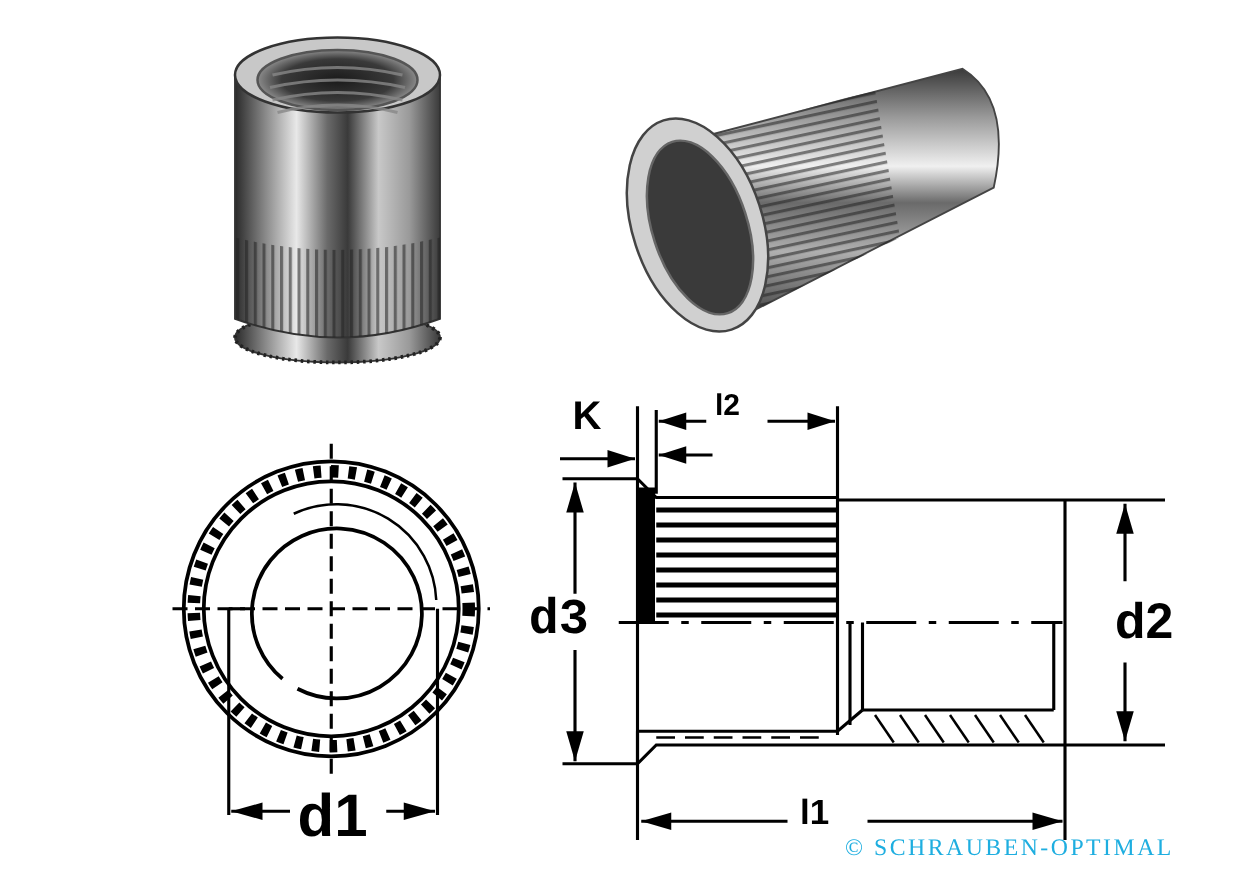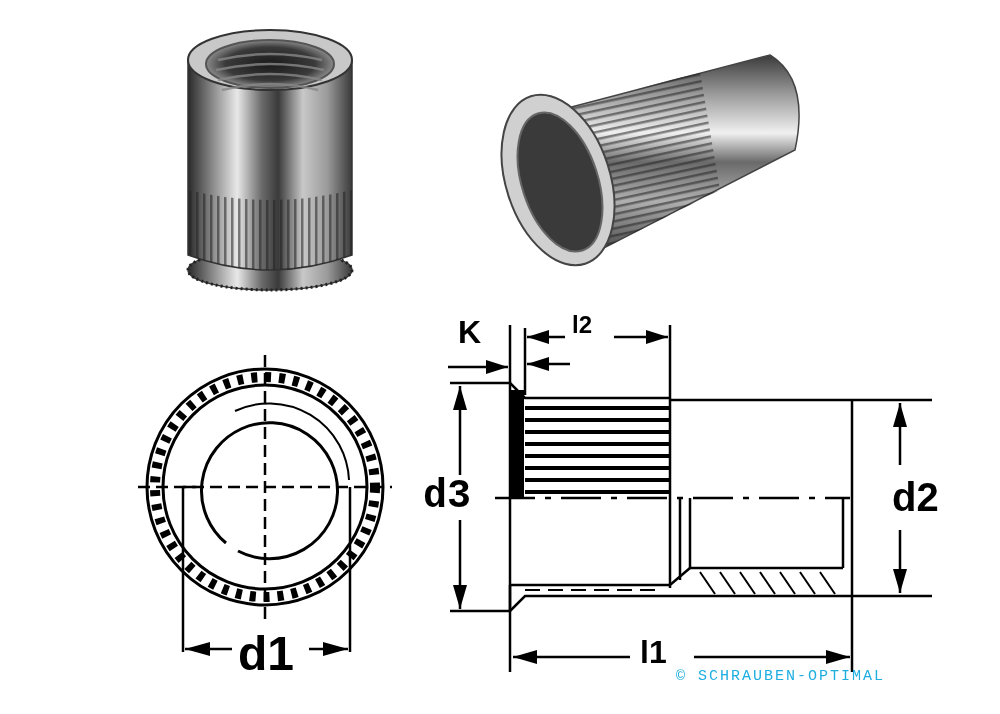--- a/index.html
+++ b/index.html
@@ -1,19 +1,19 @@
 <!DOCTYPE html>
 <html><head>
   <meta charset="utf-8">
   <style>
     html, body { margin: 0; padding: 0; background: #ffffff; }
     body { width: 1000px; height: 714px; position: relative; overflow: hidden; font-family: "Liberation Sans", sans-serif; }
     .layer { position: absolute; left: 0; top: 0; }
     .dim-label { position: absolute; font-family: "Liberation Sans", sans-serif; font-weight: bold; color: #000; line-height: 1; }
-    .copyright { position: absolute; left: 676px; top: 668px; font-family: Liberation Mono, monospace; font-size: 15px; letter-spacing: 2px; color: #1eaee0; white-space: nowrap; }
+    .copyright { position: absolute; left: 676px; top: 668px; font-family: Liberation Serif, serif; font-size: 19px; letter-spacing: 2px; color: #1eaee0; white-space: nowrap; }
   </style>
 </head>
 <body>
 
 <svg class="layer" width="1000" height="714" viewBox="0 0 1000 714">
   <defs>
     <linearGradient id="metal" x1="0" x2="1" y1="0" y2="0">
       <stop offset="0" stop-color="#2a2a2a"></stop>
       <stop offset="0.15" stop-color="#8a8a8a"></stop>
       <stop offset="0.3" stop-color="#e8e8e8"></stop>
@@ -182,15 +182,15 @@
   <polygon points="900,593 893,569 907,569" fill="#000"></polygon>
   <polygon points="513,657 537,650 537,664" fill="#000"></polygon>
   <polygon points="850,657 826,650 826,664" fill="#000"></polygon>
 </svg>
 
 <div class="dim-label" style="left:238px; top:630px; font-size:48px;">d1</div>
 <div class="dim-label" style="left:458px; top:316px; font-size:32px;">K</div>
 <div class="dim-label" style="left:572px; top:313px; font-size:24px;">l2</div>
 <div class="dim-label" style="left:423px; top:477px; font-size:40px;font-family:Liberation Mono, monospace;">d3</div>
 <div class="dim-label" style="left:876px; top:477px; font-size:40px;margin-left:16px;">d2</div>
-<div class="dim-label" style="left:640px; top:636px; font-size:32px;">l1</div>
+<div class="dim-label" style="left:640px; top:636px; font-size:28px;">l1</div>
 
 <div class="copyright">© SCHRAUBEN-OPTIMAL</div>
 
 </body></html>

